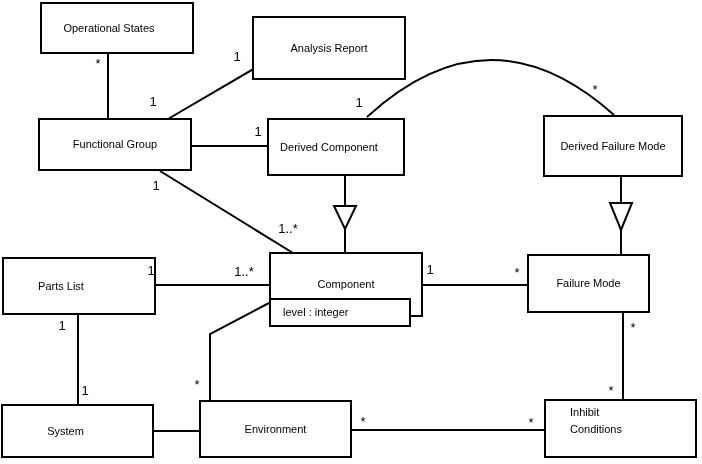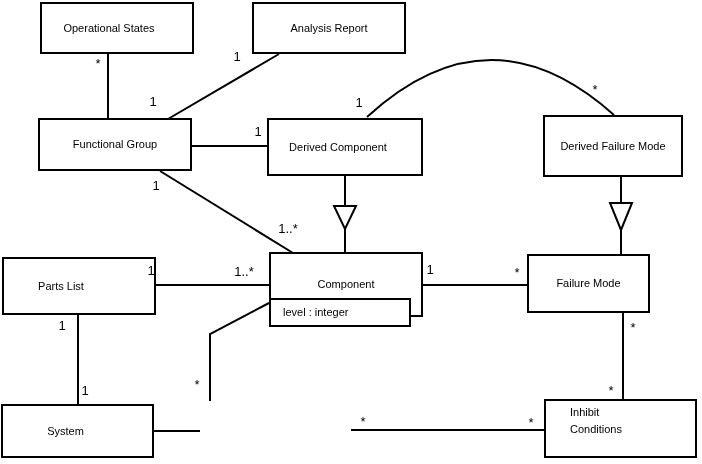--- a/index.html
+++ b/index.html
@@ -72,29 +72,29 @@
       <line x1="621" y1="230" x2="621" y2="255"></line>
     </g>
     <line x1="623" y1="312" x2="623" y2="400"></line>
     <line x1="351" y1="430" x2="545" y2="430"></line>
   </svg>
 
   <div class="uml-box" style="left:40px;top:2px;width:154px;height:52px;padding-right:16px">
     <span>Operational States</span>
   </div>
 
-  <div class="uml-box" style="left:252px;top:2px;width:154px;height:52px">
+  <div class="uml-box" style="left:252px;top:16px;width:154px;height:64px">
     <span>Analysis Report</span>
   </div>
 
   <div class="uml-box" style="left:38px;top:118px;width:154px;height:53px">
     <span>Functional Group</span>
   </div>
 
-  <div class="uml-box" style="left:267px;top:118px;width:156px;height:58px;padding-right:14px">
+  <div class="uml-box" style="left:267px;top:118px;width:138px;height:58px;padding-right:14px">
     <span>Derived Component</span>
   </div>
 
   <div class="uml-box" style="left:543px;top:115px;width:140px;height:62px">
     <span>Derived Failure Mode</span>
   </div>
 
   <div class="uml-box" style="left:269px;top:252px;width:154px;height:65px">
     <span>Component</span>
   </div>
@@ -107,20 +107,23 @@
   </div>
 
   <div class="uml-box" style="left:527px;top:254px;width:123px;height:59px">
     <span>Failure Mode</span>
   </div>
 
   <div class="uml-box" style="left:1px;top:404px;width:153px;height:54px;padding-right:24px">
     <span>System</span>
   </div>
 
+  <div class="uml-box" style="left:199px;top:400px;width:153px;height:58px">
+    <span>Environment</span>
+  </div>
 
   <div class="uml-box inhibit" style="left:544px;top:399px;width:153px;height:59px">
     <span>Inhibit
 Conditions</span>
   </div>
 
   <span class="mult" style="left:98px;top:63px">*</span>
   <span class="mult" style="left:237px;top:56px">1</span>
   <span class="mult" style="left:153px;top:101px">1</span>
   <span class="mult" style="left:258px;top:131px">1</span>

